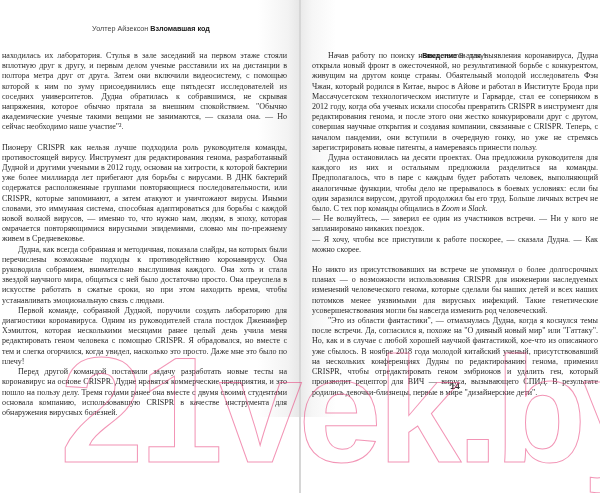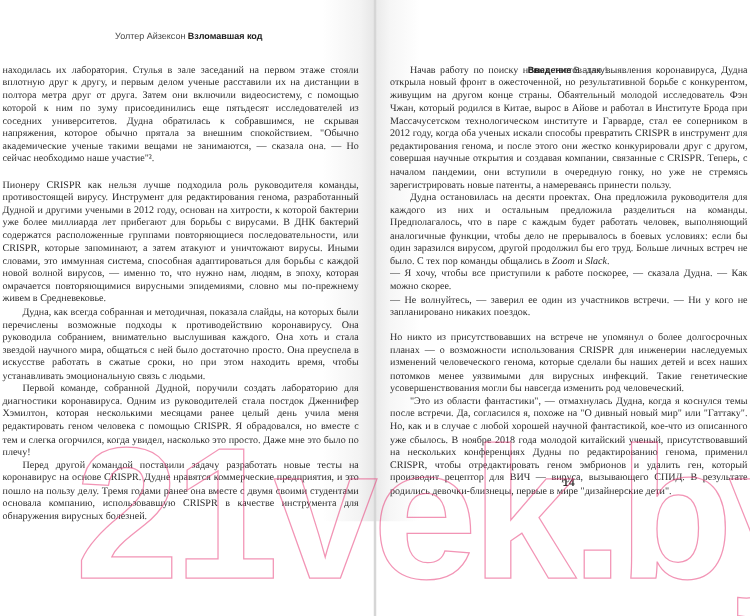--- a/index.html
+++ b/index.html
@@ -76,22 +76,22 @@
   </div>
 
   <div class="page right">
     <div class="running-head">
       <span class="bold">Введение</span>
       <span>В атаку!</span>
     </div>
     <div class="text">
       <p class="indent">Начав работу по поиску новых тестов для выявления коронавируса, Дудна открыла новый фронт в ожесточенной, но результативной борьбе с конкурентом, живущим на другом конце страны. Обаятельный молодой исследователь Фэн Чжан, который родился в Китае, вырос в Айове и работал в Институте Брода при Массачусетском технологическом институте и Гарварде, стал ее соперником в 2012 году, когда оба ученых искали способы превратить CRISPR в инструмент для редактирования генома, и после этого они жестко конкурировали друг с другом, совершая научные открытия и создавая компании, связанные с CRISPR. Теперь, с началом пандемии, они вступили в очередную гонку, но уже не стремясь зарегистрировать новые патенты, а намереваясь принести пользу.</p>
       <p class="indent"><span>Дудна остановилась на десяти проектах. Она предложила руководителя для каждого из них и остальным предложила разделиться на команды. Предполагалось, что в паре с каждым будет работать человек, выполняющий аналогичные функции, чтобы дело не прерывалось в боевых условиях: если бы один заразился вирусом, другой продолжил бы его труд. Больше личных встреч не было. С тех пор команды общались в </span><em>Zoom</em><span> и </span><em>Slack</em><span>.</span></p>
+      <p>— Не волнуйтесь, — заверил ее один из участников встречи. — Ни у кого не запланировано никаких поездок.</p>
       <p>— Я хочу, чтобы все приступили к работе поскорее, — сказала Дудна. — Как можно скорее.</p>
-      <p>— Не волнуйтесь, — заверил ее один из участников встречи. — Ни у кого не запланировано никаких поездок.</p>
       <p class="gap">Но никто из присутствовавших на встрече не упомянул о более долгосрочных планах — о возможности использования CRISPR для инженерии наследуемых изменений человеческого генома, которые сделали бы наших детей и всех наших потомков менее уязвимыми для вирусных инфекций. Такие генетические усовершенствования могли бы навсегда изменить род человеческий.</p>
       <p class="indent">"Это из области фантастики", — отмахнулась Дудна, когда я коснулся темы после встречи. Да, согласился я, похоже на "О дивный новый мир" или "Гаттаку". Но, как и в случае с любой хорошей научной фантастикой, кое-что из описанного уже сбылось. В ноябре 2018 года молодой китайский ученый, присутствовавший на нескольких конференциях Дудны по редактированию генома, применил CRISPR, чтобы отредактировать геном эмбрионов и удалить ген, который производит рецептор для ВИЧ — вируса, вызывающего СПИД. В результате родились девочки-близнецы, первые в мире "дизайнерские дети".</p>
     </div>
     <div class="folio">14</div>
   </div>
 
   <div class="spine"></div>
 </div>
 
 <div class="watermark">21vek.by</div>

